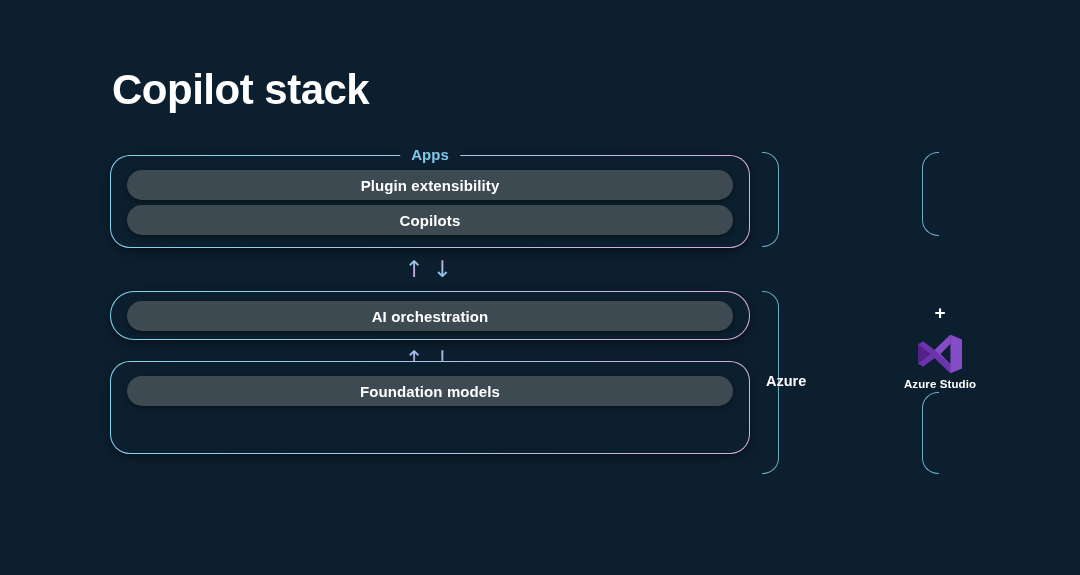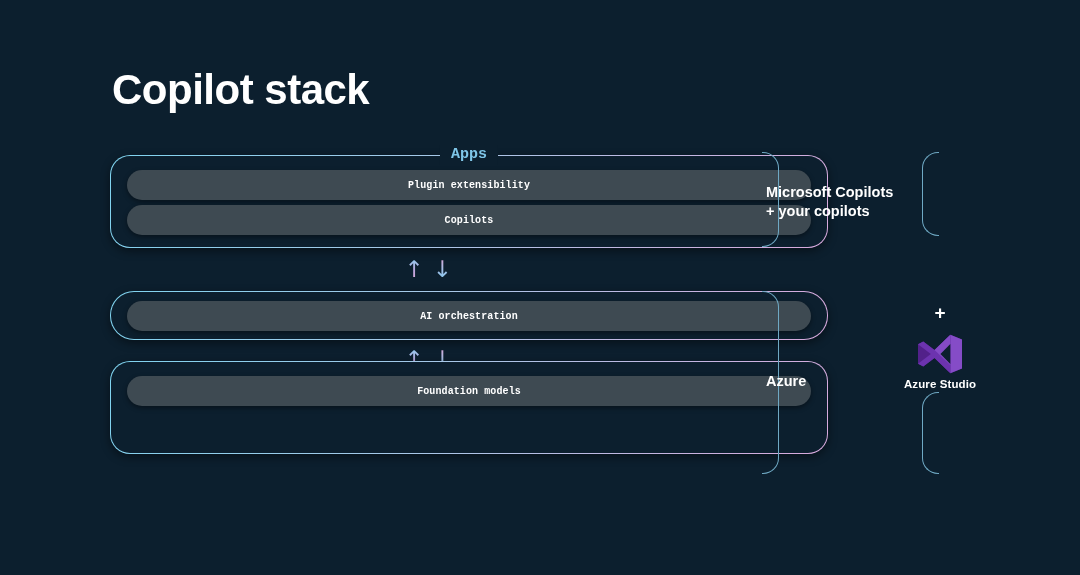--- a/index.html
+++ b/index.html
@@ -31,29 +31,28 @@
     font-weight: 700;
     letter-spacing: -0.5px;
     color: #ffffff;
     white-space: nowrap;
   }
 
   
   .layer-box {
     position: absolute;
     left: 110px;
-    width: 718px;
+    width: 640px;
     border-radius: 20px;
     box-sizing: border-box;
     background:
       linear-gradient(#0c1f2e, #0c1f2e) padding-box,
       linear-gradient(115deg, #7fd4f0 0%, #a8c8e8 45%, #d9a9dd 100%) border-box;
     border: 1.6px solid transparent;
     box-shadow: 0 3px 10px rgba(0,0,0,0.45);
-    font-family: Liberation Mono, monospace;
   }
   #layer-apps      { top: 155px; height: 93px; }
   #layer-orch      { top: 291px; height: 49px; border-radius: 24px; }
   #layer-found     { top: 361px; height: 93px; }
 
   
   .layer-legend {
     position: absolute;
     top: -11px;
     left: 50%;
@@ -72,21 +71,21 @@
     position: absolute;
     left: 16px;
     right: 16px;
     height: 30px;
     border-radius: 15px;
     background: #3e4a52;
     box-shadow: 0 2px 5px rgba(0,0,0,0.40);
     display: flex;
     align-items: center;
     justify-content: center;
-    font-size: 10px;
+    font-size: 15px;
     font-weight: 600;
     color: #ffffff;
     letter-spacing: 0.1px;
   }
   .pill.p1 { top: 14px; }
   .pill.p2 { top: 49px; }
   .pill.single { top: 9px; }
 
   
   .arrow-pair {
@@ -228,24 +227,20 @@
   <div class="arrow-pair" id="arrows-2">
     <span class="arrow-glyph arrow-up">↑</span>
     <span class="arrow-glyph arrow-down">↓</span>
   </div>
 
   <div class="layer-box" id="layer-found">
     <div class="pill p1">Foundation models</div>
   </div>
 
   <div class="bracket" id="bracket-copilots"></div>
-  <div class="bracket-label" id="label-copilots">
-    <div>Microsoft Copilots</div>
-    <div>+ your copilots</div>
-  </div>
 
   <div class="bracket" id="bracket-azure"></div>
   <div class="bracket-label" id="label-azure">Azure</div>
 
   <div class="bracket-big" id="bracket-tools-top"></div>
   <div class="bracket-big" id="bracket-tools-bottom"></div>
 
 
   <div id="plus-sign">+</div>
 

